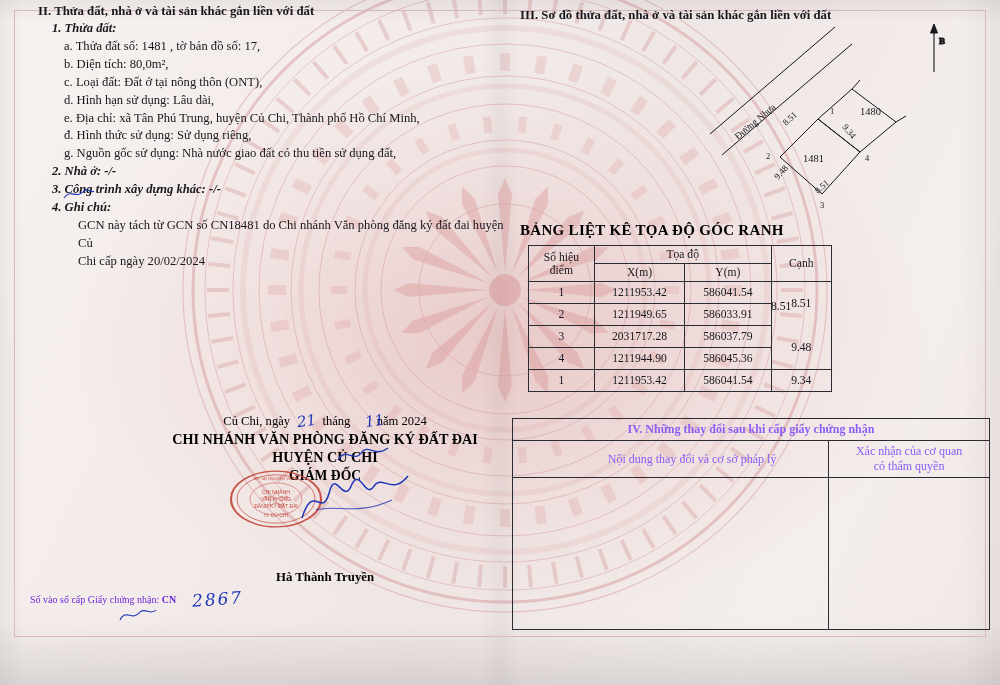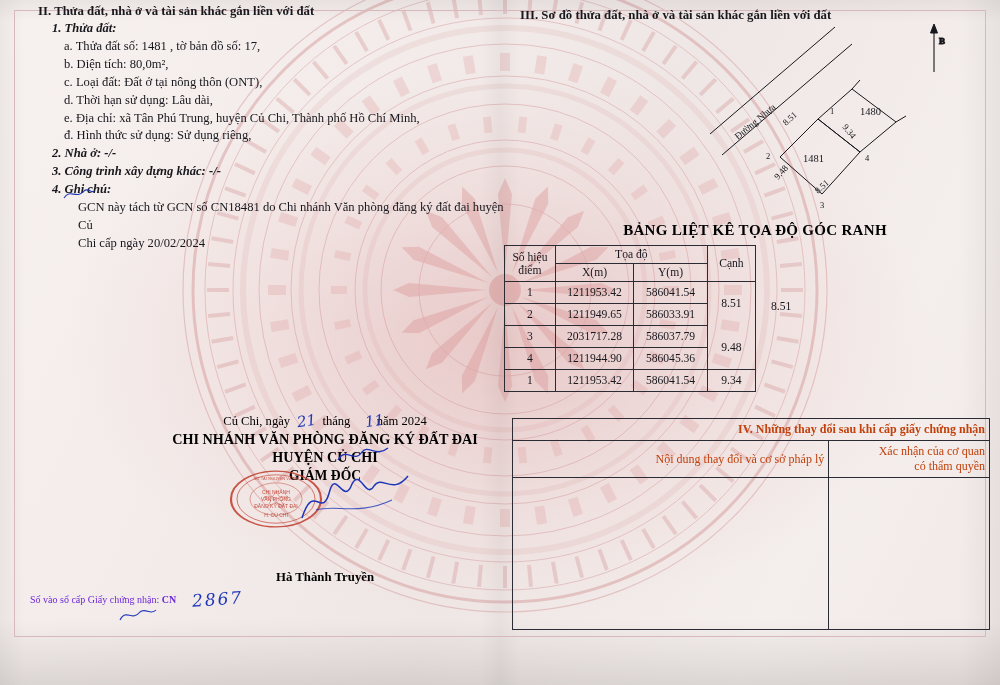--- a/index.html
+++ b/index.html
@@ -50,38 +50,38 @@
   #leftcol .h{font-weight:bold;font-size:12.8px;}
   #leftcol .sub{font-style:italic;font-weight:bold;margin-left:14px;}
   #leftcol .itm{margin-left:26px;}
   #leftcol .itm2{margin-left:40px;}
   #rightHead{left:520px;top:8px;font-weight:bold;font-size:12.8px;}
 
   
   #sketch{position:absolute;left:700px;top:22px;width:290px;height:215px;}
   
   #coordTitle{
-    position:absolute;left:520px;top:222px;width:470px;text-align:center;
+    position:absolute;left:520px;top:222px;width:470px;text-align:left;
     font-weight:bold;font-size:15px;letter-spacing:.3px;
   }
   table{border-collapse:collapse;}
   #coordTable{
-    position:absolute;left:504px;top:245px;width:252px;font-size:11.6px;
+    position:absolute;left:528px;top:245px;width:304px;font-size:11.6px;
   }
   #coordTable td,#coordTable th{
     border:1px solid #2b2b33;text-align:center;color:#17171d;font-weight:normal;
     padding:2px 2px;
   }
   #coordTable .hd{height:17px;}
   #coordTable .rw{height:22px;}
   
   #changeTable{
     position:absolute;left:512px;top:418px;width:478px;font-size:12px;
   }
-  #changeTable td{border:1px solid #2b2b33;text-align:right;color:#c2410c;padding:3px 4px;}
+  #changeTable td{border:1px solid #2b2b33;text-align:center;color:#8b5cf6;padding:3px 4px;}
   #changeTable .t1{height:18px;font-weight:bold;}
   #changeTable .t2{height:26px;}
   #changeTable .body{height:152px;}
   
   #signArea{position:absolute;left:150px;top:414px;width:350px;text-align:center;font-size:12.6px;}
   #signArea .place{font-size:12.6px;}
   #signArea .office{font-weight:bold;font-size:14.2px;line-height:1.25;margin-top:2px;}
   #signArea .role{font-weight:bold;font-size:13.6px;margin-top:1px;}
   #signArea .name{font-weight:bold;font-size:12.8px;margin-top:86px;}
   
@@ -293,23 +293,24 @@
 <div id="fold"></div>
 <div id="fold2"></div>
 <div id="frame"></div>
 
 <div class="blk" id="leftcol">
   <div class="h">II. Thửa đất, nhà ở và tài sản khác gắn liền với đất</div>
   <div class="sub">1. Thửa đất:</div>
   <div class="itm">a. Thửa đất số: 1481            , tờ bản đồ số: 17,</div>
   <div class="itm">b. Diện tích: 80,0m²,</div>
   <div class="itm">c. Loại đất: Đất ở tại nông thôn (ONT),</div>
-  <div class="itm">d. Thời hạn sử dụng: Lâu dài,</div>
+  <div class="itm">d. Hình hạn sử dụng: Lâu dài,</div>
   <div class="itm">e. Địa chỉ: xã Tân Phú Trung, huyện Củ Chi, Thành phố Hồ Chí Minh,</div>
   <div class="itm">đ. Hình thức sử dụng: Sử dụng riêng,</div>
+  <div class="itm">g. Nguồn gốc sử dụng: Nhà nước giao đất có thu tiền sử dụng đất,</div>
   <div class="sub">2. Nhà ở: -/-</div>
   <div class="sub">3. Công trình xây dựng khác: -/-</div>
   <div class="sub">4. Ghi chú:</div>
   <div class="itm2">GCN này tách từ GCN số CN18481 do Chi nhánh Văn phòng đăng ký đất đai huyện Củ</div>
   <div class="itm2">Chi cấp ngày 20/02/2024</div>
 </div>
 
 <div class="blk" id="rightHead">III. Sơ đồ thửa đất, nhà ở và tài sản khác gắn liền với đất</div>
 
 <svg id="sketch" viewBox="0 0 290 215">

